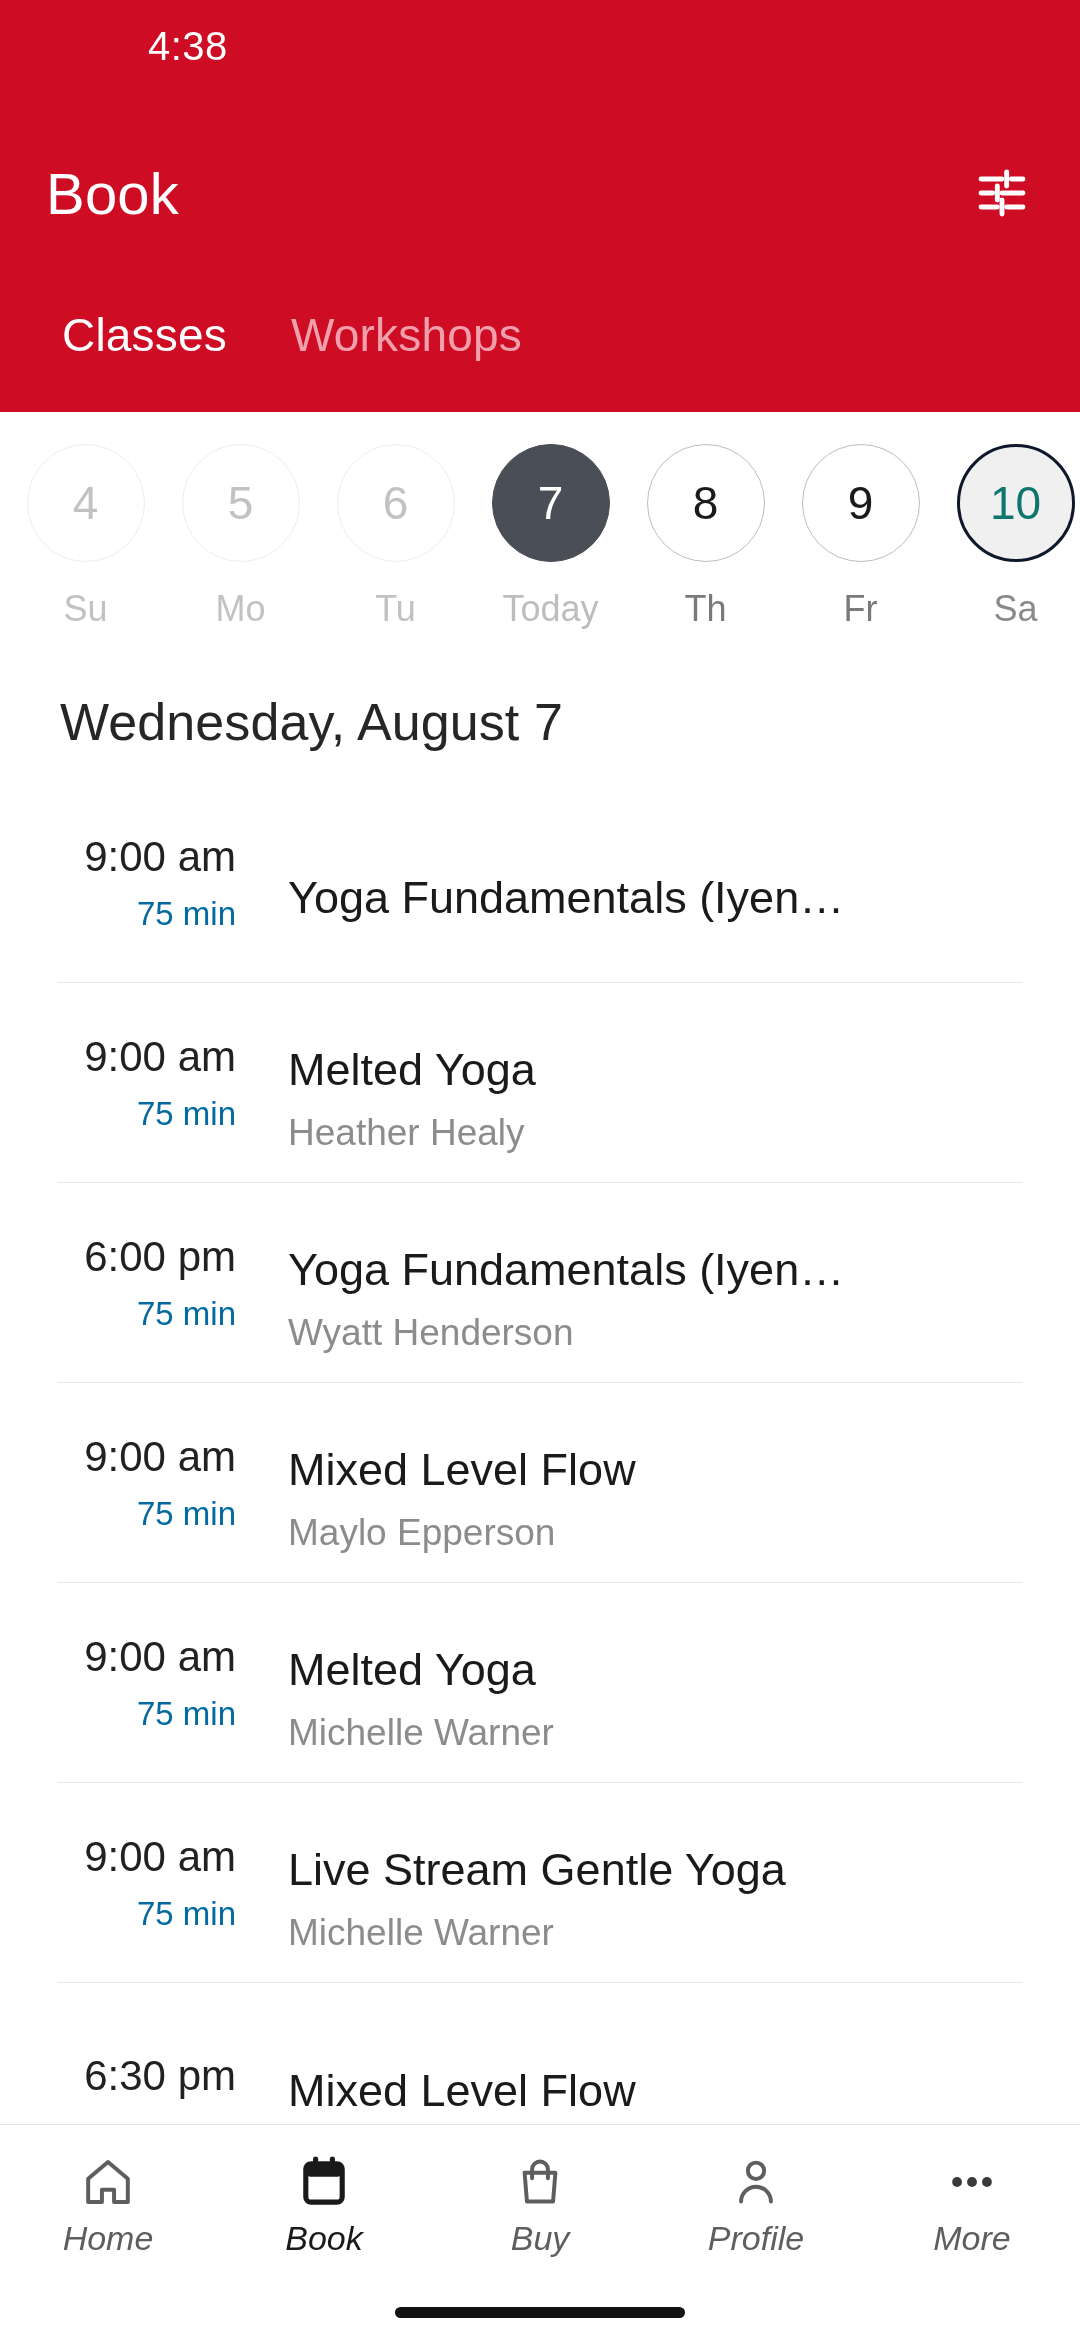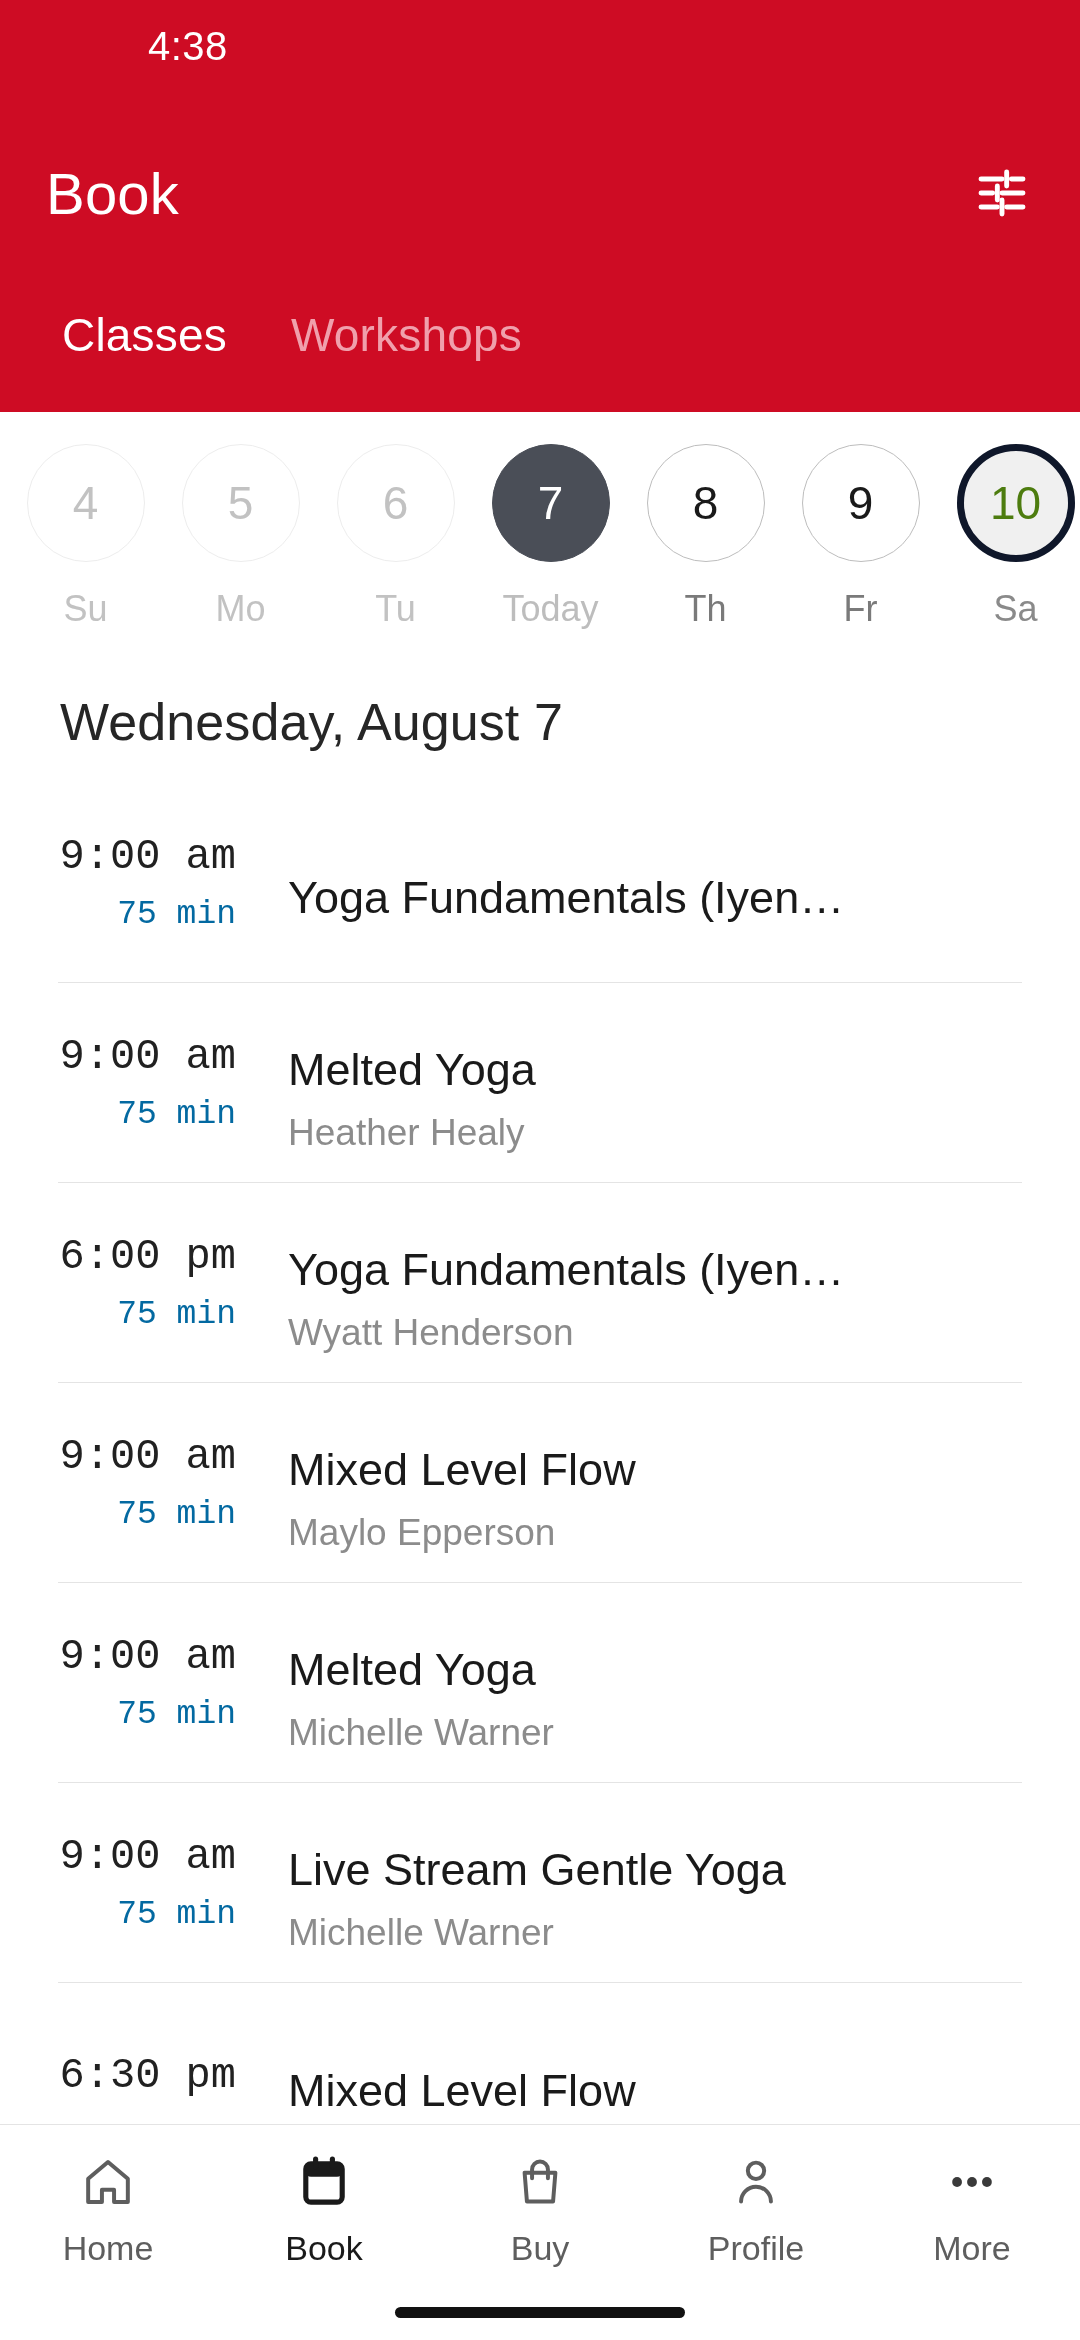--- a/index.html
+++ b/index.html
@@ -62,21 +62,21 @@
     display:flex; flex-direction:column; align-items:center;
   }
   .daycircle {
     width:118px; height:118px; border-radius:50%;
     display:flex; align-items:center; justify-content:center;
     font-size:46px; background:transparent;
   }
   .daycircle.past   { border:1px solid #EDEDED; color:#C2C2C2; }
   .daycircle.today  { background:#4A4E57; color:#ffffff; border:1px solid #4A4E57; }
   .daycircle.future { border:1px solid #BDBDBD; color:#1A1A1A; }
-  .daycircle.dim    { background:#F0F0F0; border:7px solid #0f172a; color:#4d7c0f; }
+  .daycircle.dim    { background:#F0F0F0; border:3px solid #0f172a; color:#0f766e; }
   .daylabel { margin-top:26px; font-size:36px; }
   .daylabel.past   { color:#C2C2C2; }
   .daylabel.today  { color:#BDBDBD; }
   .daylabel.future { color:#7A7A7A; }
   .daylabel.dim    { color:#8A8A8A; }
 
   
   .date-heading {
     position:absolute; top:662px; left:2px; width:1080px; height:120px;
     display:flex; align-items:center; padding-left:58px;
@@ -93,21 +93,20 @@
     height:200px; padding:0 58px;
   }
   .class-row + .class-row::before {
     content:""; position:absolute; top:0; left:58px; right:58px;
     height:1px; background:#E4E4E4;
   }
   .row-time {
     width:200px; flex:0 0 200px;
     display:flex; flex-direction:column; align-items:flex-end;
     padding-right:22px;
-    font-family:Liberation Mono, monospace;
   }
   .row-time .t  { font-size:42px; color:#212121; line-height:1.25; }
   .row-time .d  { font-size:33px; color:#0369a1; margin-top:12px; }
   .row-info { flex:1; min-width:0; padding-left:30px;margin-top:32px; }
   .row-info .title {
     font-size:45px; color:#1A1A1A; line-height:1.25;
     white-space:nowrap; overflow:hidden; text-overflow:ellipsis;
   }
   .row-info .instructor {
     font-size:37px; color:#8C8C8C; margin-top:14px;
@@ -119,21 +118,21 @@
     position:absolute; bottom:0; left:0; width:1080px; height:216px;
     background:#ffffff; border-top:1px solid #E4E4E4;
     display:flex; align-items:flex-start; padding-top:24px;
   }
   .navitem {
     flex:1; display:flex; flex-direction:column;
     align-items:center; justify-content:flex-start;
   }
   .navicon { height:66px; display:flex; align-items:center; justify-content:center; }
   .navicon svg { display:block; }
-  .navlabel { margin-top:14px; font-size:34px; color:#5E5E5E; }
+  .navlabel { margin-top:4px; font-size:34px; color:#5E5E5E;font-style:italic; }
   .navlabel.active { color:#1A1A1A; }
   .home-indicator {
     position:absolute; bottom:22px; left:50%; transform:translateX(-50%);
     width:290px; height:11px; border-radius:6px; background:#111111;
   }
 </style>
 </head>
 <body>
 
 <div class="screen">

